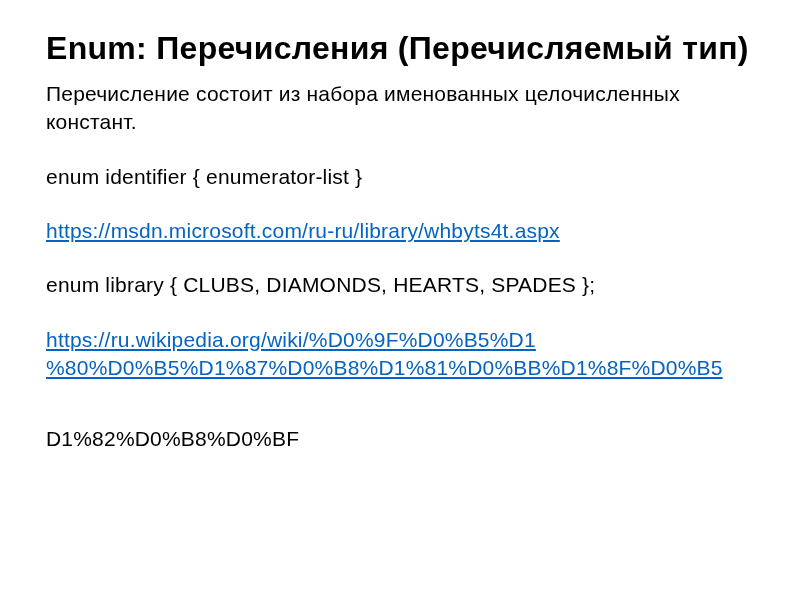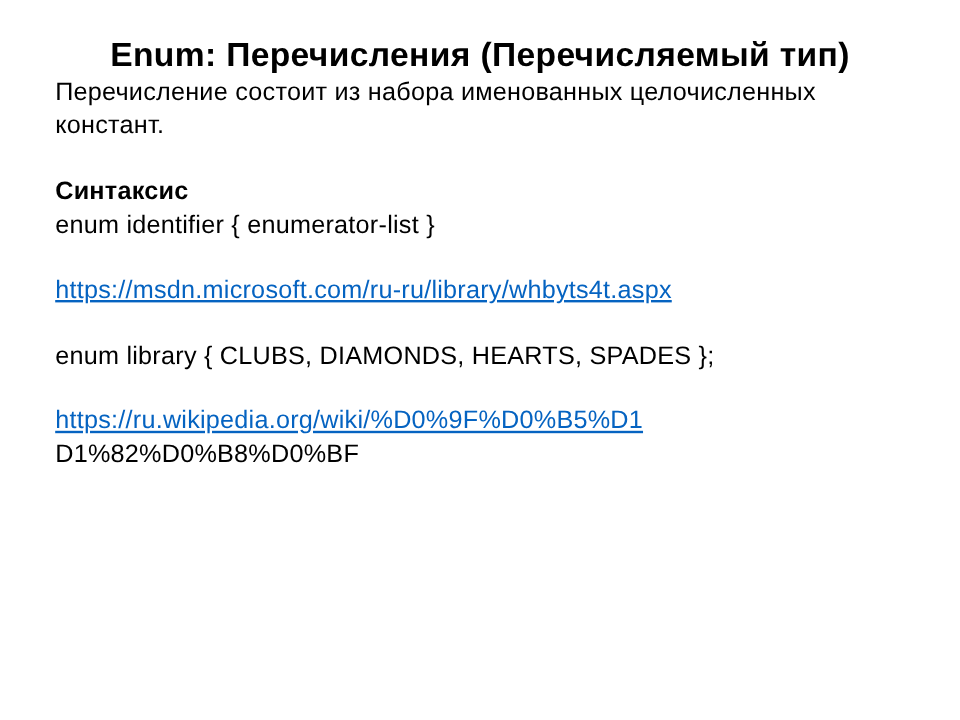--- a/index.html
+++ b/index.html
@@ -9,27 +9,26 @@
       background: #ffffff;
       font-family: Verdana, Geneva, sans-serif;
       overflow: hidden;
     }
     .slide {
       padding: 28px 46px 0 46px;
       width: 100%;
       height: 100%;
     }
     h1.title {
-      font-size: 28px;
+      font-size: 32px;
       font-weight: bold;
       color: #000;
-      text-align: center;
       line-height: 1.25;
       letter-spacing: 0.3px;
-      margin-bottom: 0;
+      margin-bottom: 12px;
     }
     p.para {
       font-size: 21px;
       color: #000;
       line-height: 1.35;
       margin: 0;
       letter-spacing: 0.2px;
     }
     p.bold { font-weight: bold; }
     p.link {
@@ -44,29 +43,29 @@
 <body>
 
 <div class="slide">
 
   <h1 class="title">Enum: Перечисления (Перечисляемый тип)</h1>
 
   <p class="para">Перечисление состоит из набора именованных целочисленных констант.</p>
 
   <div class="spacer-md"></div>
 
-  <p class="para bold">Синтаксис</p>
   <p class="para">enum identifier { enumerator-list }</p>
 
   <div class="spacer-md"></div>
 
   <p class="para link">https://msdn.microsoft.com/ru-ru/library/whbyts4t.aspx</p>
 
   <div class="spacer-md"></div>
 
   <p class="para">enum library { CLUBS, DIAMONDS, HEARTS, SPADES };</p>
 
   <div class="spacer-md"></div>
 
   <p class="para link">https://ru.wikipedia.org/wiki/%D0%9F%D0%B5%D1</p>
-  <p class="para" style="text-decoration:none;color:#000;">D1%82%D0%B8%D0%BF</p>
+  <p class="para link">%80%D0%B5%D1%87%D0%B8%D1%81%D0%BB%D1%8F%D0%B5</p>
+  <p class="para" style="text-decoration:none;color:#000;margin-top:43px;">D1%82%D0%B8%D0%BF</p>
 
 </div>
 
 </body></html>

